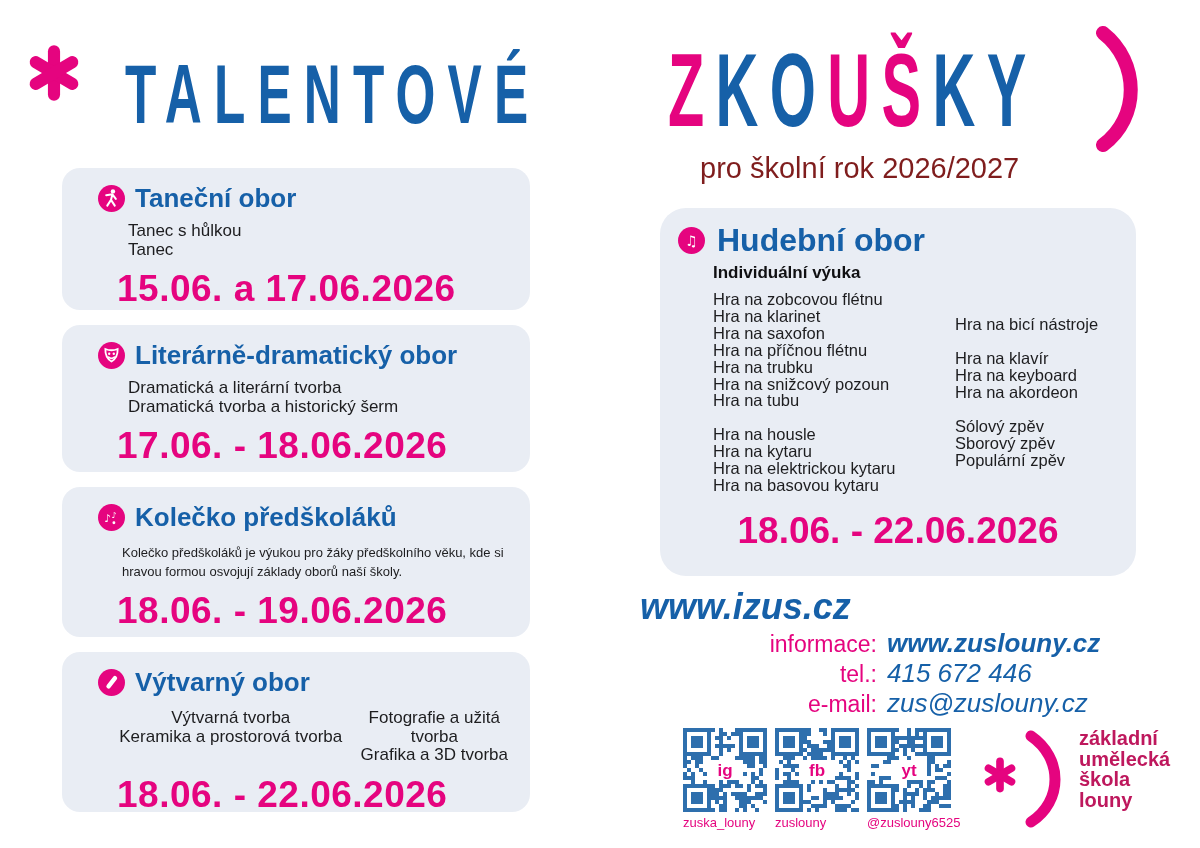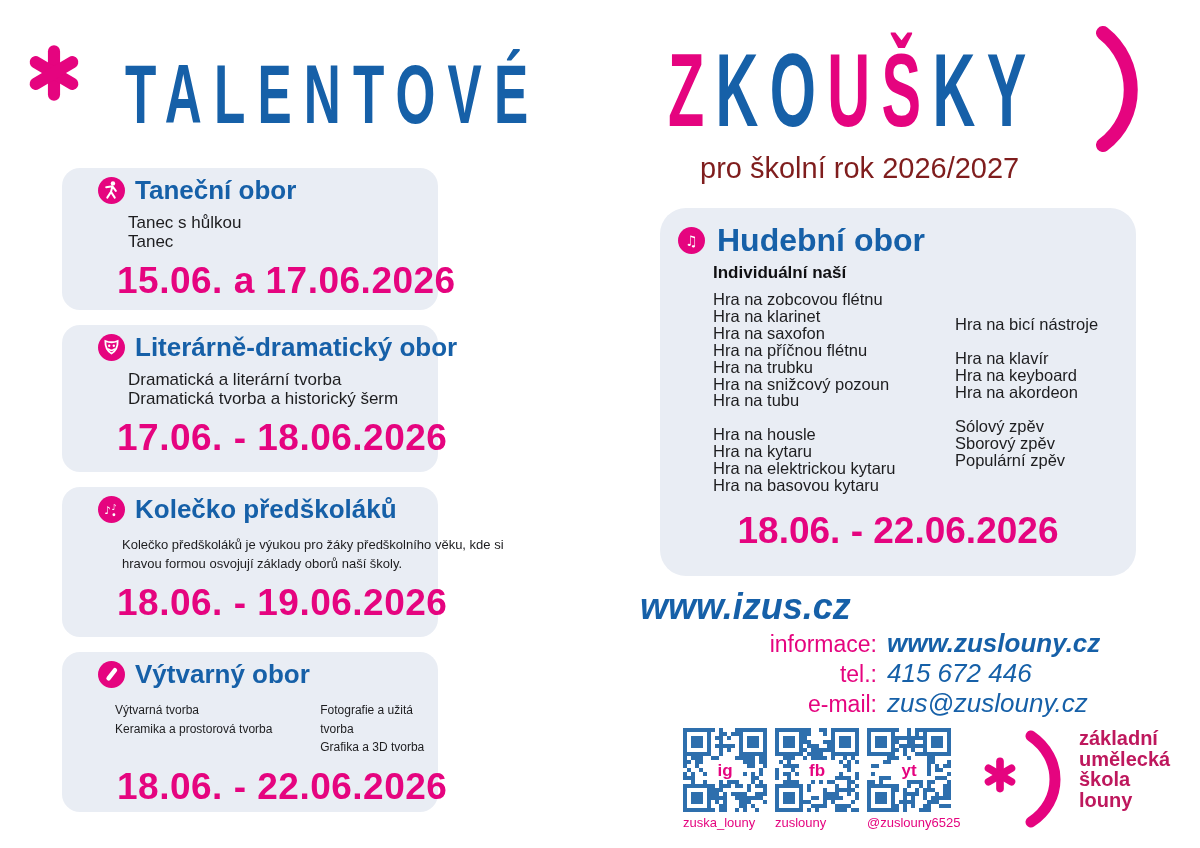--- a/index.html
+++ b/index.html
@@ -13,30 +13,30 @@
   
   .brand-asterisk{position:absolute;left:27px;top:39px;width:54px;height:68px;}
   .brand-paren{position:absolute;left:1094px;top:24px;width:52px;height:130px;}
   h1.title{position:absolute;margin:0;font-weight:700;line-height:1;white-space:nowrap;
            transform-origin:left top;color:#1660a8;}
   .title-left{left:125px;top:52px;font-size:84px;letter-spacing:20px;transform:scaleX(.61);}
   .title-right{left:668px;top:38px;font-size:104px;letter-spacing:20px;transform:scaleX(.57);}
   .subtitle{position:absolute;left:668px;top:152px;font-size:29px;color:#7f1d1d;margin-left:32px;}
 
   
-  .card{position:absolute;left:62px;width:376px;background:#e9edf4;border-radius:18px;
-        box-sizing:border-box;padding-top:8px;}
+  .card{position:absolute;left:62px;width:468px;background:#e9edf4;border-radius:18px;
+        box-sizing:border-box;padding-top:16px;}
   .card-head{display:flex;align-items:center;gap:10px;margin-left:36px;height:28px;}
   .icon-circle{width:27px;height:27px;border-radius:50%;background:#e5047f;flex:0 0 27px;
                display:flex;align-items:center;justify-content:center;}
   .icon-circle svg{width:23px;height:23px;display:block;}
   .card-title{font-size:26px;font-weight:700;color:#1660a8;white-space:nowrap;}
   .card-lines{margin:10px 0 0 66px;font-size:17px;line-height:18.5px;color:#1d1d1f;}
   .card-desc{margin:13px 0 0 60px;font-size:13px;line-height:18.5px;color:#1d1d1f;width:424px;}
-  .card-cols{display:flex;margin:13px 8px 0 53px;font-size:12px;line-height:18.5px;color:#1d1d1f;}
+  .card-cols{display:flex;margin:13px 8px 0 53px;font-size:17px;line-height:18.5px;color:#1d1d1f;text-align:center;}
   .card-cols .vcol1{width:242px;}
   .card-date{margin:9px 0 0 55px;font-size:37px;font-weight:700;color:#e5047f;letter-spacing:.5px;white-space:nowrap;}
 
   
   .music-card{left:660px;top:208px;width:476px;height:368px;border-radius:26px;padding-top:18px;}
   .music-card .card-head{margin-left:18px;gap:12px;}
   .music-card .card-title{font-size:32px;}
   .music-sub{margin:9px 0 0 53px;font-size:17px;font-weight:700;color:#101012;}
   .music-cols{display:flex;margin:8px 0 0 53px;align-items:center;}
   .mcol{font-size:16.5px;line-height:16.9px;color:#1d1d1f;white-space:nowrap;}
@@ -167,21 +167,21 @@
 
   <div class="card music-card">
     <div class="card-head">
       <span class="icon-circle" id="musicIcon">
           <svg viewBox="0 0 24 24">
             <text x="12" y="17.5" text-anchor="middle" font-size="15" font-weight="bold" fill="#fff" font-family="DejaVu Sans">♫</text>
           </svg>
         </span>
       <span class="card-title">Hudební obor</span>
     </div>
-    <div class="music-sub">Individuální naší</div>
+    <div class="music-sub">Individuální výuka</div>
     <div class="music-cols">
       <div class="mcol mcol1" id="musicCol1">
           <div class="mline">Hra na zobcovou flétnu</div>
           <div class="mline">Hra na klarinet</div>
           <div class="mline">Hra na saxofon</div>
           <div class="mline">Hra na příčnou flétnu</div>
           <div class="mline">Hra na trubku</div>
           <div class="mline">Hra na snižcový pozoun</div>
           <div class="mline">Hra na tubu</div>
           <div class="mline">&nbsp;</div>

